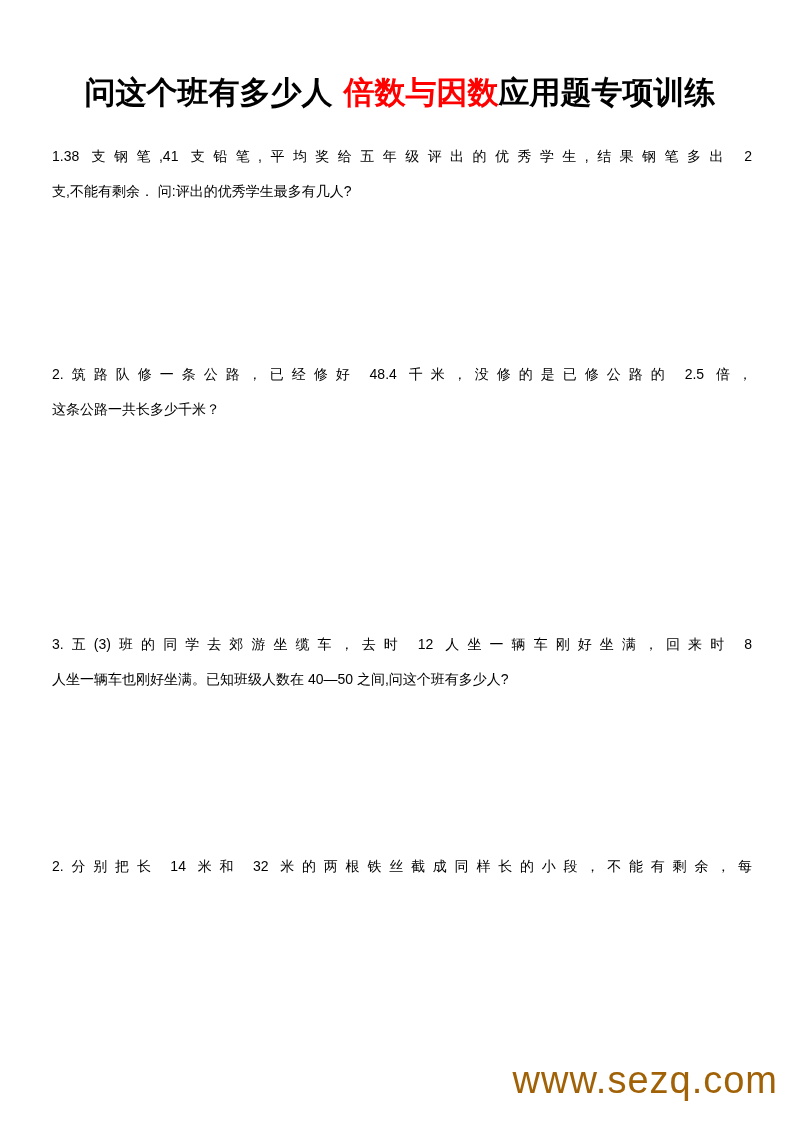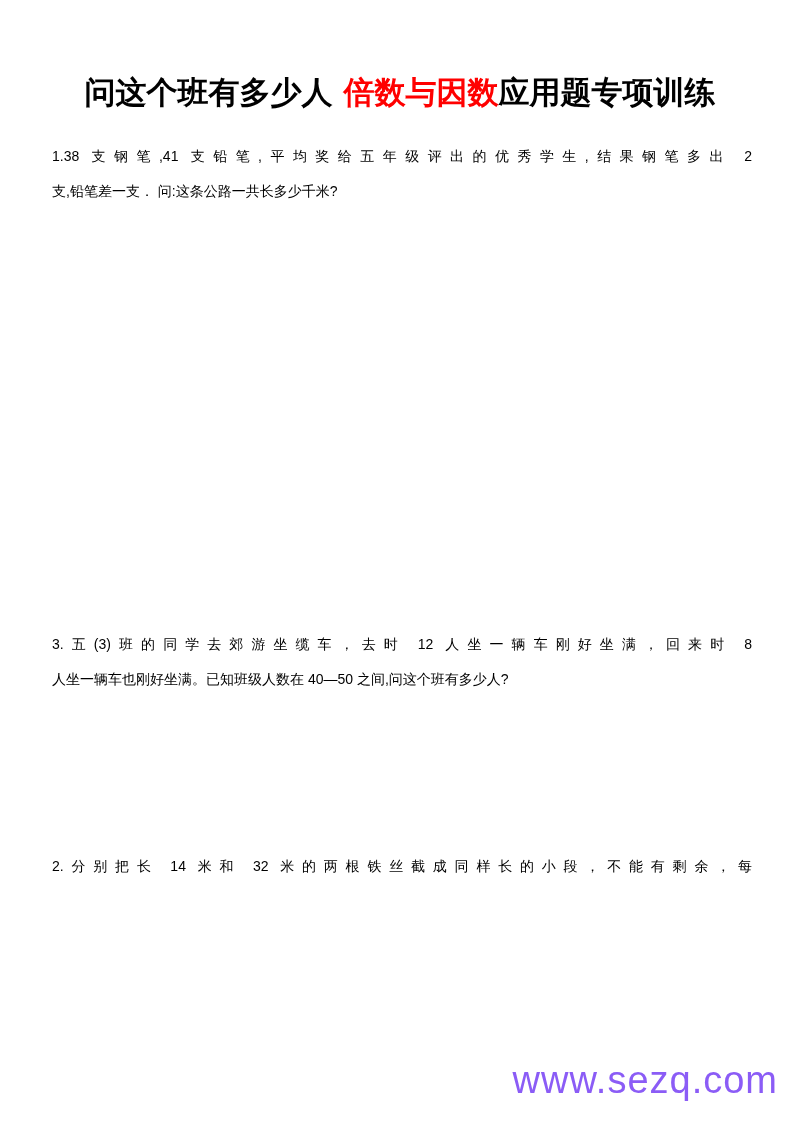--- a/index.html
+++ b/index.html
@@ -52,28 +52,32 @@
 </style>
 </head>
 <body>
 
 <div class="page" style="color: rgb(0, 0, 0);">
 
   <h1 class="title"><span>问这个班有多少人</span><span class="hl" style="color: rgb(255, 0, 0); margin-left: 11px;">倍数与因数</span><span>应用题专项训练</span></h1>
 
   <div class="problem p1">
     <div class="line fill">1.38 支钢笔,41 支铅笔,平均奖给五年级评出的优秀学生,结果钢笔多出 2</div>
-    <div class="line">支,铅笔差一支． 问:这条公路一共长多少千米?</div>
+    <div class="line">支,不能有剩余． 问:评出的优秀学生最多有几人?</div>
   </div>
 
+  <div class="problem p2">
+    <div class="line fill">2.筑路队修一条公路，已经修好 48.4 千米，没修的是已修公路的 2.5 倍，</div>
+    <div class="line">这条公路一共长多少千米？</div>
+  </div>
 
   <div class="problem p3">
     <div class="line fill">3.五(3)班的同学去郊游坐缆车，去时 12 人坐一辆车刚好坐满，回来时 8</div>
     <div class="line">人坐一辆车也刚好坐满。已知班级人数在 40—50 之间,问这个班有多少人?</div>
   </div>
 
   <div class="problem p4">
     <div class="line fill">2.分别把长 14 米和 32 米的两根铁丝截成同样长的小段，不能有剩余，每</div>
   </div>
 
-  <div class="watermark" style="color: #8b5cf6;">www.sezq.com</div>
+  <div class="watermark" style="color: #a16207;">www.sezq.com</div>
 
 </div>
 
 </body></html>

